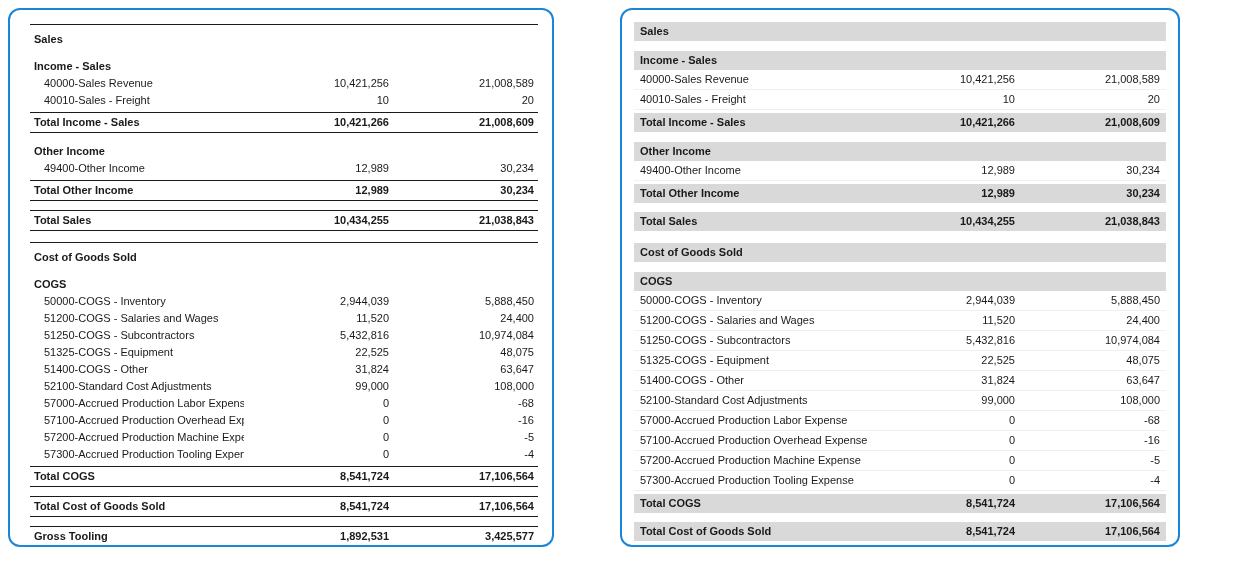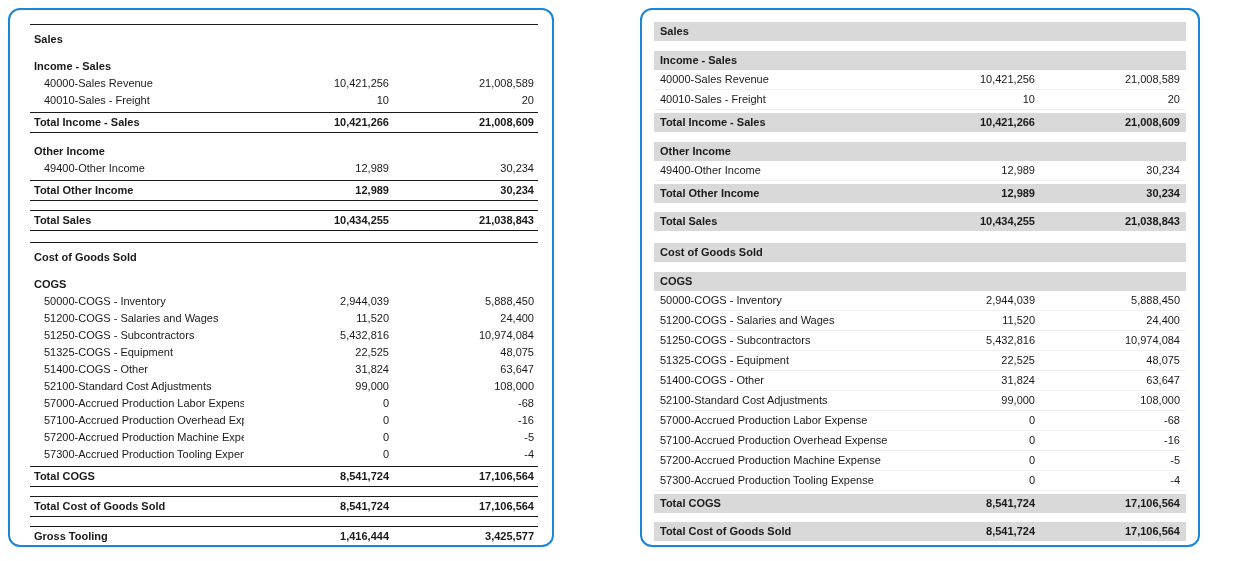--- a/index.html
+++ b/index.html
@@ -18,21 +18,21 @@
     font-size: 11px;
     color: #1a1a1a;
     overflow: hidden;
   }
   .canvas {
     width: 1240px;
     height: 561px;
     display: flex;
     align-items: flex-start;
     padding: 8px;
-    gap: 86px;
+    gap: 66px;
   }
   .card {
     background: #ffffff;
     border: 2px solid var(--accent);
     border-radius: 12px;
     height: 539px;
     overflow: hidden;
   }
   .card.lines {
     width: 546px;
@@ -210,21 +210,21 @@
         <span class="v1">8,541,724</span>
         <span class="v2">17,106,564</span>
       </div>
       <div class="row r-grand">
         <span class="lbl">Total Cost of Goods Sold</span>
         <span class="v1">8,541,724</span>
         <span class="v2">17,106,564</span>
       </div>
       <div class="row r-grand">
         <span class="lbl">Gross Tooling</span>
-        <span class="v1">1,416,444</span>
+        <span class="v1">1,892,531</span>
         <span class="v2">3,425,577</span>
       </div>
     </div>
   <div class="card shaded">
       <div class="row r-h1">
         <span class="lbl">Sales</span>
         <span class="v1"></span>
         <span class="v2"></span>
       </div>
       <div class="row r-h2">

